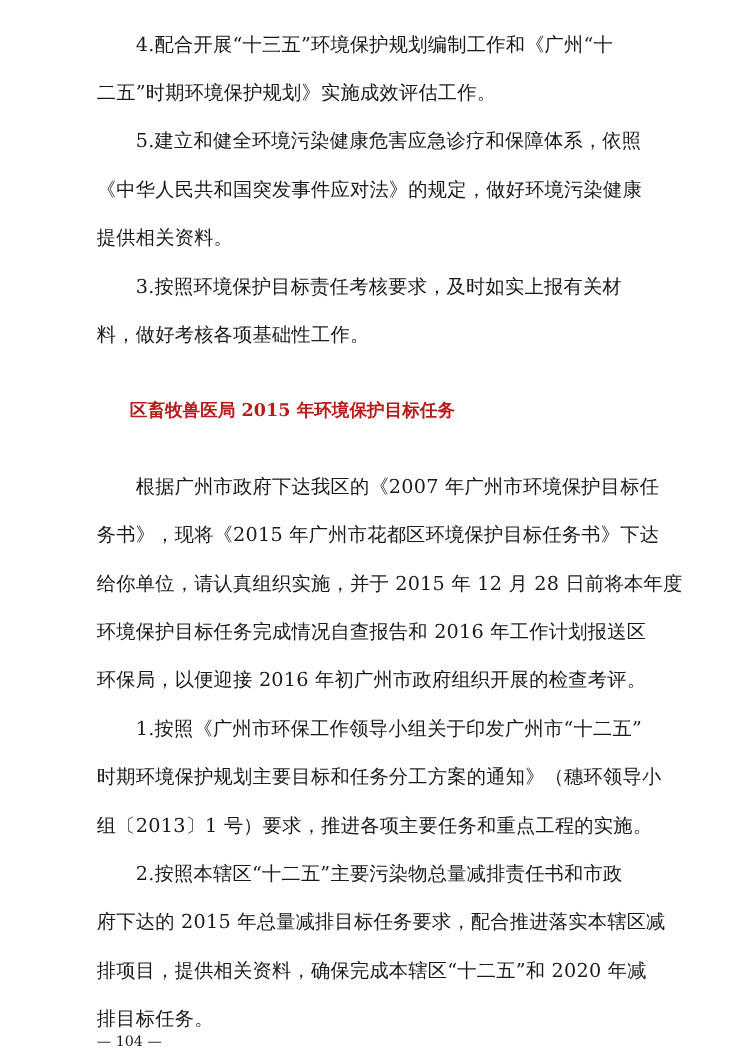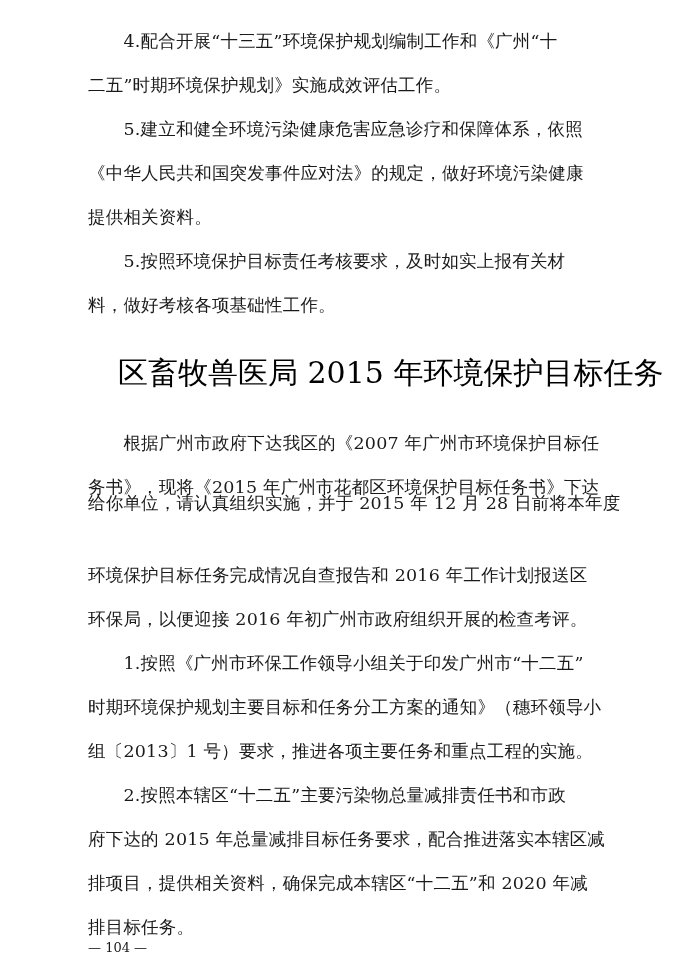--- a/index.html
+++ b/index.html
@@ -10,22 +10,22 @@
   }
   .page { position: absolute; left: 0; top: 0; width: 672px; height: 962px; }
   .line {
     position: absolute; left: 88px; width: 500px;
     font-size: 17.5px; line-height: 22px; white-space: nowrap;
     letter-spacing: 0.2px;
   }
   .title {
     position: absolute; left: 118px; top: 358px;
     font-family: "DejaVu Serif", "Liberation Serif", serif;
-    font-weight: normal; font-size: 30px; line-height: 30px; white-space: nowrap;
-    color: #000000;
+    font-weight: bold; font-size: 16px; line-height: 30px; white-space: nowrap;
+    color: #b91c1c;
   }
   .pagenum {
     position: absolute; left: 88px; top: 938px;
     font-size: 13px; line-height: 20px; white-space: nowrap;
   }
 </style>
 </head>
 <body>
 
 <div class="page">
@@ -33,30 +33,30 @@
   <div>
     <div class="line" style="top:30px">　　4.配合开展“十三五”环境保护规划编制工作和《广州“十</div>
     <div class="line" style="top:74px">二五”时期环境保护规划》实施成效评估工作。</div>
   </div>
   <div>
     <div class="line" style="top:118px">　　5.建立和健全环境污染健康危害应急诊疗和保障体系，依照</div>
     <div class="line" style="top:162px">《中华人民共和国突发事件应对法》的规定，做好环境污染健康</div>
     <div class="line" style="top:206px">提供相关资料。</div>
   </div>
   <div>
-    <div class="line" style="top:250px">　　5.按照环境保护目标责任考核要求，及时如实上报有关材</div>
+    <div class="line" style="top:250px">　　3.按照环境保护目标责任考核要求，及时如实上报有关材</div>
     <div class="line" style="top:294px">料，做好考核各项基础性工作。</div>
   </div>
 
   <div class="title">区畜牧兽医局 2015 年环境保护目标任务</div>
 
   <div>
     <div class="line" style="top:432px">　　根据广州市政府下达我区的《2007 年广州市环境保护目标任</div>
     <div class="line" style="top:476px">务书》，现将《2015 年广州市花都区环境保护目标任务书》下达</div>
-    <div class="line" style="top:492px">给你单位，请认真组织实施，并于 2015 年 12 月 28 日前将本年度</div>
+    <div class="line" style="top:520px">给你单位，请认真组织实施，并于 2015 年 12 月 28 日前将本年度</div>
     <div class="line" style="top:564px">环境保护目标任务完成情况自查报告和 2016 年工作计划报送区</div>
     <div class="line" style="top:608px">环保局，以便迎接 2016 年初广州市政府组织开展的检查考评。</div>
   </div>
   <div>
     <div class="line" style="top:652px">　　1.按照《广州市环保工作领导小组关于印发广州市“十二五”</div>
     <div class="line" style="top:696px">时期环境保护规划主要目标和任务分工方案的通知》（穗环领导小</div>
     <div class="line" style="top:740px">组〔2013〕1 号）要求，推进各项主要任务和重点工程的实施。</div>
   </div>
   <div>
     <div class="line" style="top:784px">　　2.按照本辖区“十二五”主要污染物总量减排责任书和市政</div>

